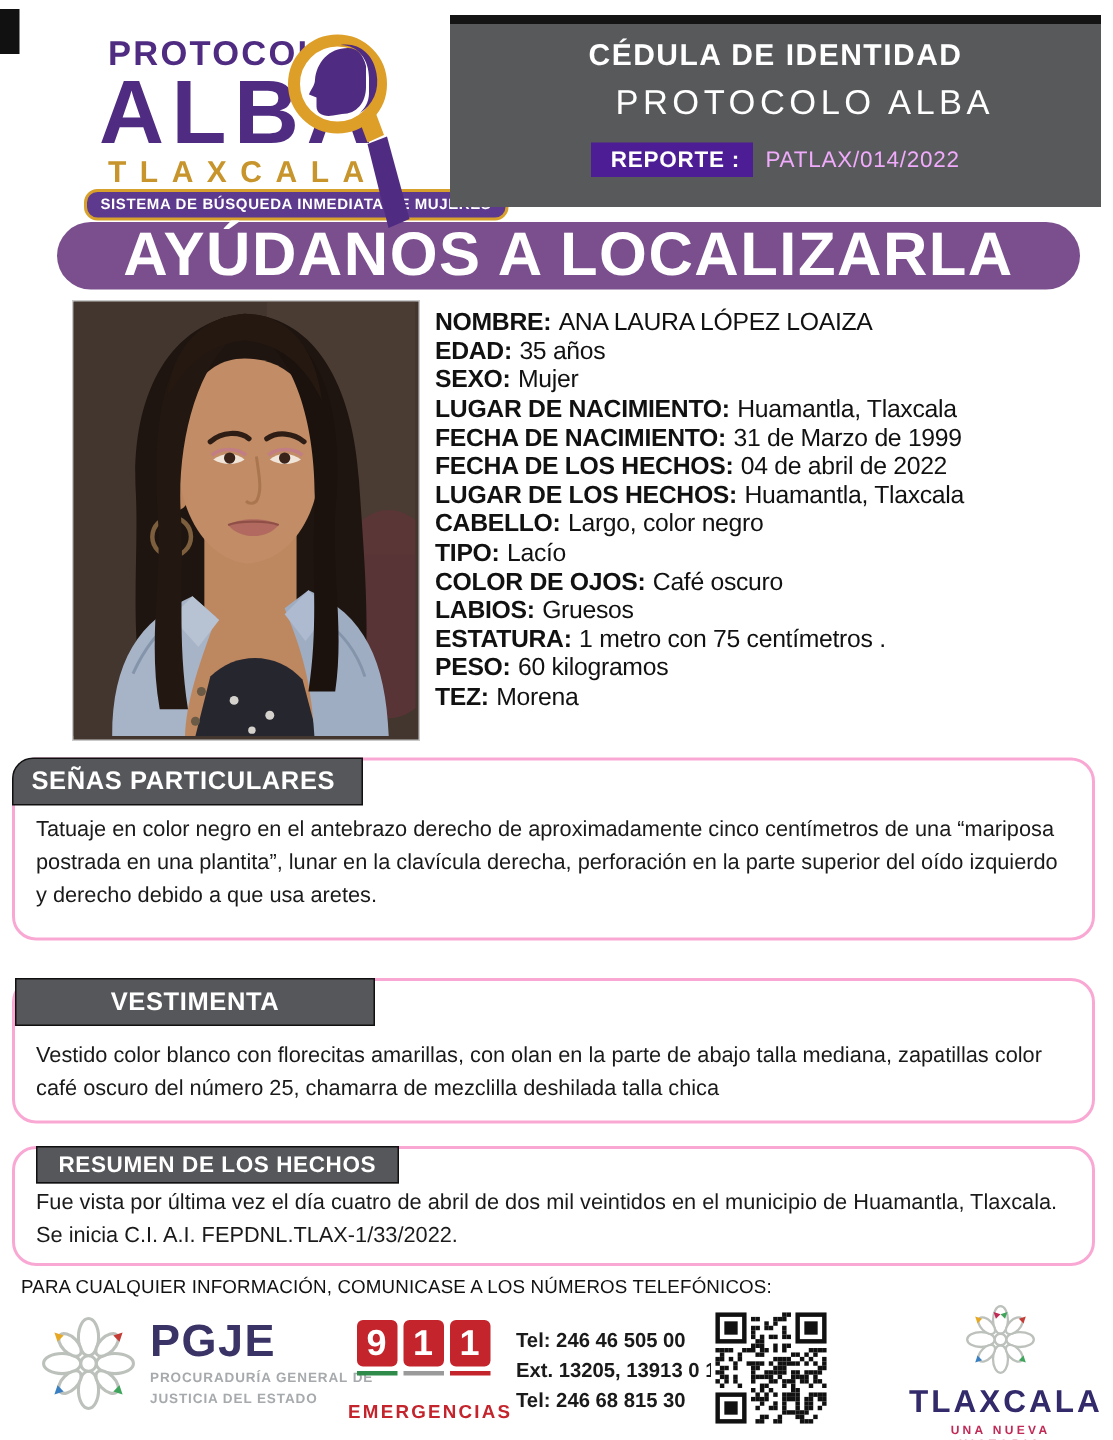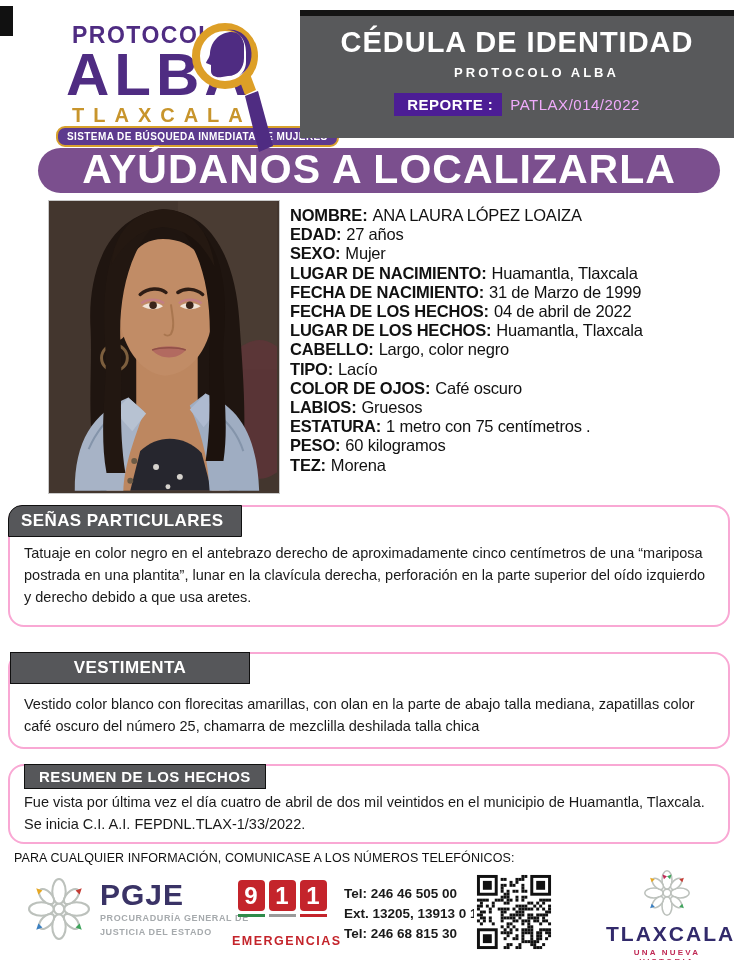--- a/index.html
+++ b/index.html
@@ -13,22 +13,22 @@
   .logo-block{position:absolute;left:52px;top:14px;width:250px;height:132px;}
   .logo-protocolo{position:absolute;left:20px;top:8px;font-size:23px;font-weight:bold;letter-spacing:1.5px;color:#4f2c82;}
   .logo-alba{position:absolute;left:14px;top:26px;font-size:60px;font-weight:bold;letter-spacing:5px;color:#4f2c82;}
   .logo-tlaxcala{position:absolute;left:20px;top:90px;font-size:20px;font-weight:bold;letter-spacing:9px;color:#c8952c;}
   .logo-pill{position:absolute;left:4px;top:112px;background:#5d3a8e;border:2px solid #d8a12c;border-radius:9px;
     color:#fff;font-size:10px;font-weight:bold;letter-spacing:.4px;padding:3px 9px;white-space:nowrap;}
   .magnifier{position:absolute;left:183px;top:18px;z-index:5;}
   
   .header-box{position:absolute;left:300px;top:10px;width:434px;height:128px;background:#58595b;}
   .header-topbar{height:6px;background:#141414;}
-  .header-title{margin-top:10px;text-align:center;color:#fff;font-size:29px;font-weight:bold;letter-spacing:1px;}
-  .header-subtitle{margin-top:6px;text-align:center;color:#fff;font-size:13px;font-weight:bold;letter-spacing:3px;padding-left:39px;}
+  .header-title{margin-top:10px;text-align:center;color:#fff;font-size:20px;font-weight:bold;letter-spacing:1px;}
+  .header-subtitle{margin-top:6px;text-align:center;color:#fff;font-size:23px;font-weight:normal;letter-spacing:3px;padding-left:39px;}
   .report-row{margin-top:13px;display:flex;justify-content:center;align-items:center;font-size:15px;}
   .report-label{background:#4c1d95;color:#fff;font-weight:bold;padding:3px 9px 3px 13px;letter-spacing:.5px;}
   .report-value{color:#f0abfc;padding:3px 0 3px 8px;letter-spacing:.5px;}
   
   .banner{position:absolute;left:38px;top:148px;width:682px;height:45px;background:#7b4f8e;border-radius:27px;
     display:flex;align-items:flex-end;justify-content:center;z-index:1;}
   .banner-text{color:#fff;font-size:41px;font-weight:bold;letter-spacing:1px;white-space:nowrap;}
   
   .photo-frame{position:absolute;left:48px;top:200px;width:230px;height:292px;border:1px solid #c9c9c9;background:#43362e;}
   
@@ -152,21 +152,21 @@
       <path d="M104,150 C112,147 130,147 138,150" stroke="#8f4f47" stroke-width="1.5" fill="none"></path>
 
       <path d="M102,10 C60,26 52,80 57,150 C59,186 50,230 58,274 L77,274 C69,222 75,182 72,140 C70,96 82,44 110,22 Z" fill="#221711"></path>
       <path d="M128,12 C172,28 182,82 176,142 C174,182 182,222 176,262 L158,262 C165,216 160,182 162,142 C164,96 154,40 122,20 Z" fill="#1c120d"></path>
       <path d="M115,8 C85,10 66,32 63,64 C80,36 96,28 115,26 C136,28 153,38 167,66 C163,32 145,8 115,8 Z" fill="#241811"></path>
     </svg>
   </div>
 
   <div class="details">
     <div class="drow"><span class="dl">NOMBRE:</span><span class="dv">ANA LAURA LÓPEZ LOAIZA</span></div>
-    <div class="drow"><span class="dl">EDAD:</span><span class="dv">27 años</span></div>
+    <div class="drow"><span class="dl">EDAD:</span><span class="dv">35 años</span></div>
     <div class="drow"><span class="dl">SEXO:</span><span class="dv">Mujer</span></div>
     <div class="drow"><span class="dl">LUGAR DE NACIMIENTO:</span><span class="dv">Huamantla, Tlaxcala</span></div>
     <div class="drow"><span class="dl">FECHA DE NACIMIENTO:</span><span class="dv">31 de Marzo de 1999</span></div>
     <div class="drow"><span class="dl">FECHA DE LOS HECHOS:</span><span class="dv">04 de abril de 2022</span></div>
     <div class="drow"><span class="dl">LUGAR DE LOS HECHOS:</span><span class="dv">Huamantla, Tlaxcala</span></div>
     <div class="drow"><span class="dl">CABELLO:</span><span class="dv">Largo, color negro</span></div>
     <div class="drow"><span class="dl">TIPO:</span><span class="dv">Lacío</span></div>
     <div class="drow"><span class="dl">COLOR DE OJOS:</span><span class="dv">Café oscuro</span></div>
     <div class="drow"><span class="dl">LABIOS:</span><span class="dv">Gruesos</span></div>
     <div class="drow"><span class="dl">ESTATURA:</span><span class="dv">1 metro con 75 centímetros .</span></div>

